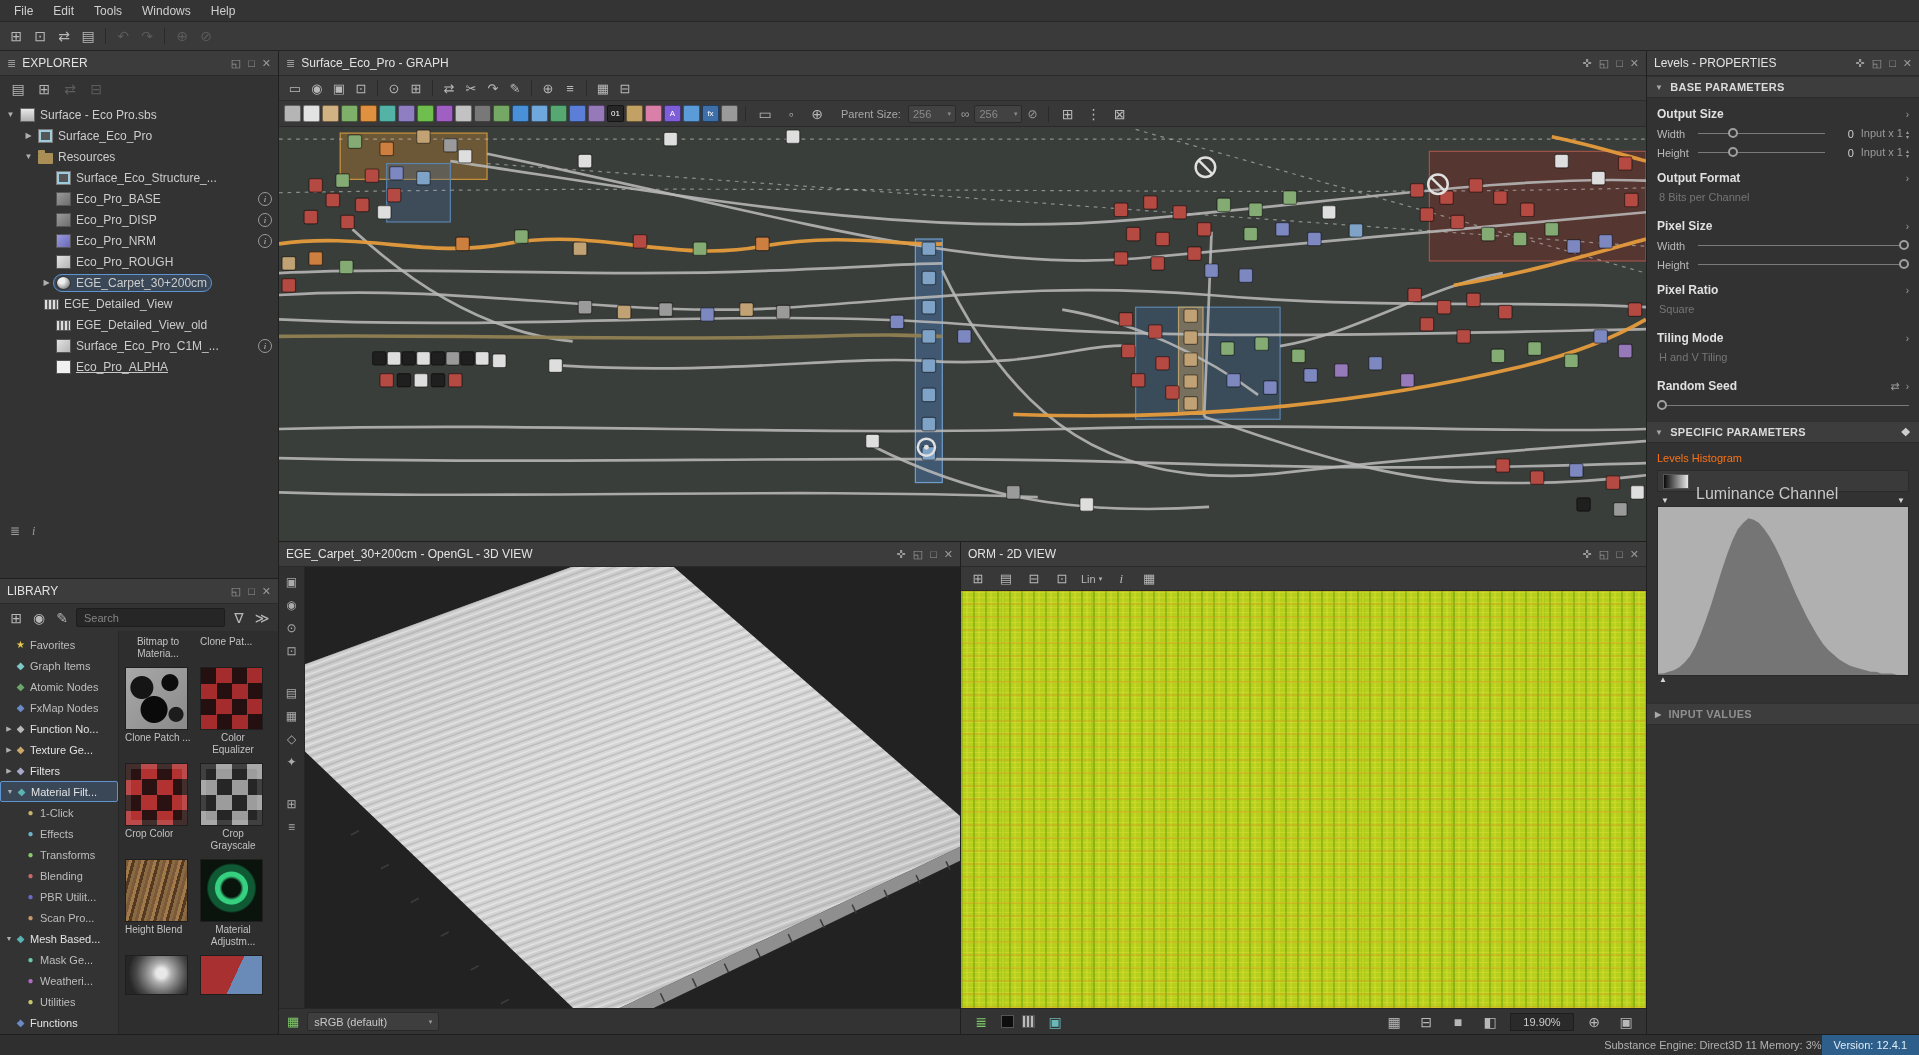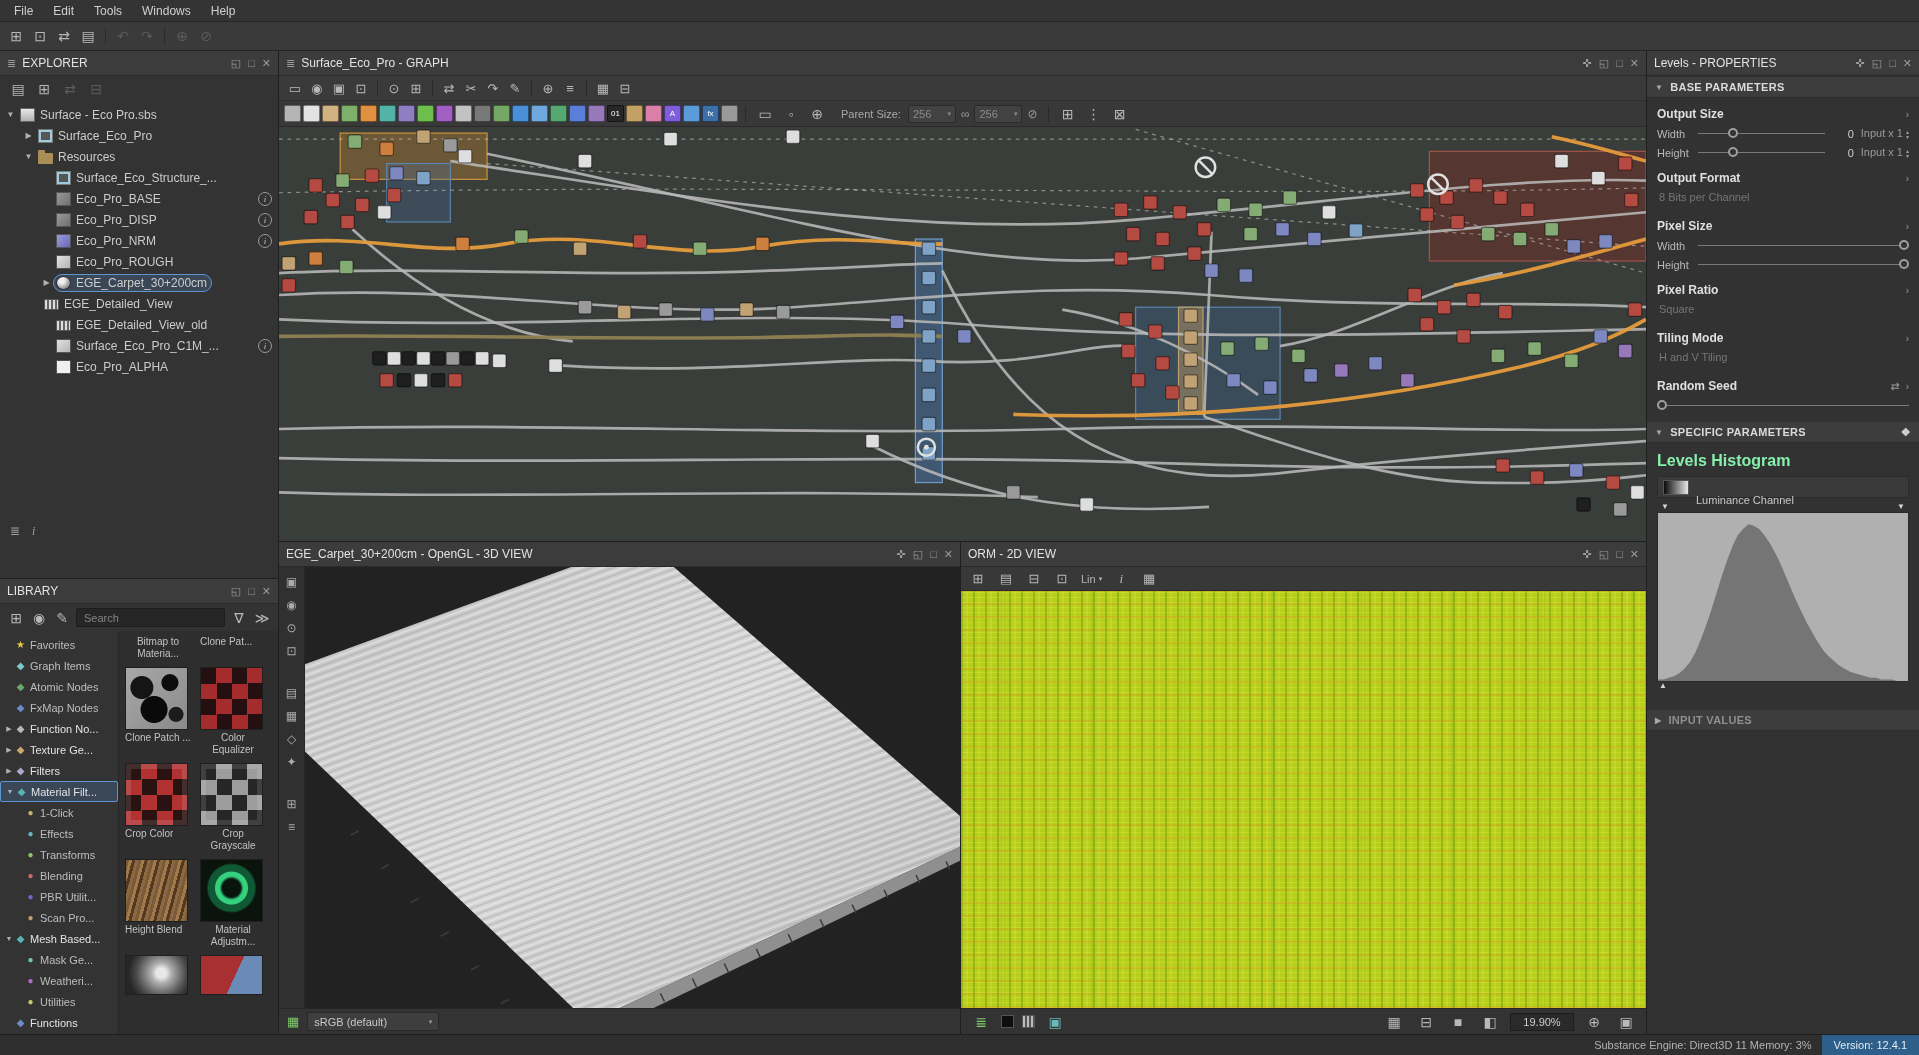--- a/index.html
+++ b/index.html
@@ -138,34 +138,34 @@
   .pgroup .rchev2 { color:#9a9a9a; font-size:10px; }
   .prow { display:flex; align-items:center; gap:7px; padding:3px 10px; font-size:11px; color:#b8b8b8; }
   .plab { width:34px; flex:none; }
   .slider { flex:1; position:relative; height:13px; }
   .slider .trk { position:absolute; left:0; right:0; top:6px; height:1px; background:#7a7a7a; }
   .slider .hdl { position:absolute; top:1px; width:10px; height:10px; border:2px solid #9f9f9f; border-radius:50%; background:#323232; }
   .pval { width:22px; text-align:right; color:#d0d0d0; flex:none; }
   .inx { color:#9a9a9a; white-space:nowrap; flex:none; }
   .updn { display:inline-block; font-size:6px; line-height:5px; color:#9a9a9a; vertical-align:middle; margin-left:3px; }
   .grayval { padding:3px 10px 7px 12px; font-size:11px; color:#767676; }
-  .histlabel { padding:9px 10px 4px 10px; font-weight:bold; font-size:16px; color:#86efac; }
+  .histlabel { padding:9px 10px 4px 10px; font-weight:normal; font-size:11px; color:#f97316; }
   .chanrow { margin:2px 10px 4px 10px; height:22px; background:#3a3a3a; border:1px solid #2b2b2b; display:flex; align-items:center; gap:7px; padding:0 5px; }
   .chanthumb { width:26px; height:15px; background:linear-gradient(90deg,#0a0a0a,#e8e8e8); border:1px solid #555; flex:none; }
-  .chanlabel { font-size:11px; color:#c8c8c8;margin-top:25px; }
+  .chanlabel { font-size:16px; color:#c8c8c8;margin-top:25px; }
   .histmarkers { position:relative; height:10px; margin:0 10px; }
   .histmarkers .mk { position:absolute; top:0; color:#d5d5d5; font-size:8px; }
   .histbox { margin:0 10px; height:170px; background:#b0b0b0; position:relative; border:1px solid #2a2a2a; }
   .histbox svg { position:absolute; inset:0; width:100%; height:100%; }
   .histfoot { position:relative; height:11px; margin:0 10px 8px 10px; }
   .histfoot .mk { position:absolute; top:-1px; color:#d5d5d5; font-size:8px; }
 
   
   .statusbar { height:21px; flex:none; background:#2f2f2f; border-top:1px solid #1e1e1e; display:flex; align-items:center; justify-content:flex-end; font-size:11px; color:#b2b2b2; }
-  .stat-eng { margin-right:10px; }
+  .stat-eng { }
   .stat-ver { background:#2e5f8a; color:#e0ecf6; height:100%; display:flex; align-items:center; padding:0 12px; }
 </style>
 </head>
 <body>
 
 <div class="app">
 
   <div class="menubar" id="menubar">
       <div class="mi">File</div>
       <div class="mi">Edit</div>
@@ -287,21 +287,21 @@
               </span>
             </div>
             <div class="trow" style="padding-left: 40px;">
               <span class="chev"></span>
               <span class="twrap">
                 <span class="tico ico-sw-light"></span>
                 <span class="tlabel">Surface_Eco_Pro_C1M_...</span>
               </span>
               <span class="ibadge">i</span>
             </div>
-            <div class="trow" style="padding-left: 40px;">
+            <div class="trow" style="padding-left: 40px; text-decoration: underline;">
               <span class="chev"></span>
               <span class="twrap">
                 <span class="tico ico-sw-white"></span>
                 <span class="tlabel">Eco_Pro_ALPHA</span>
               </span>
             </div>
           </div>
         <div class="exp-minibar" id="exp-minibar">
             <span class="mico">≣</span>
             <span class="mico it">i</span>

